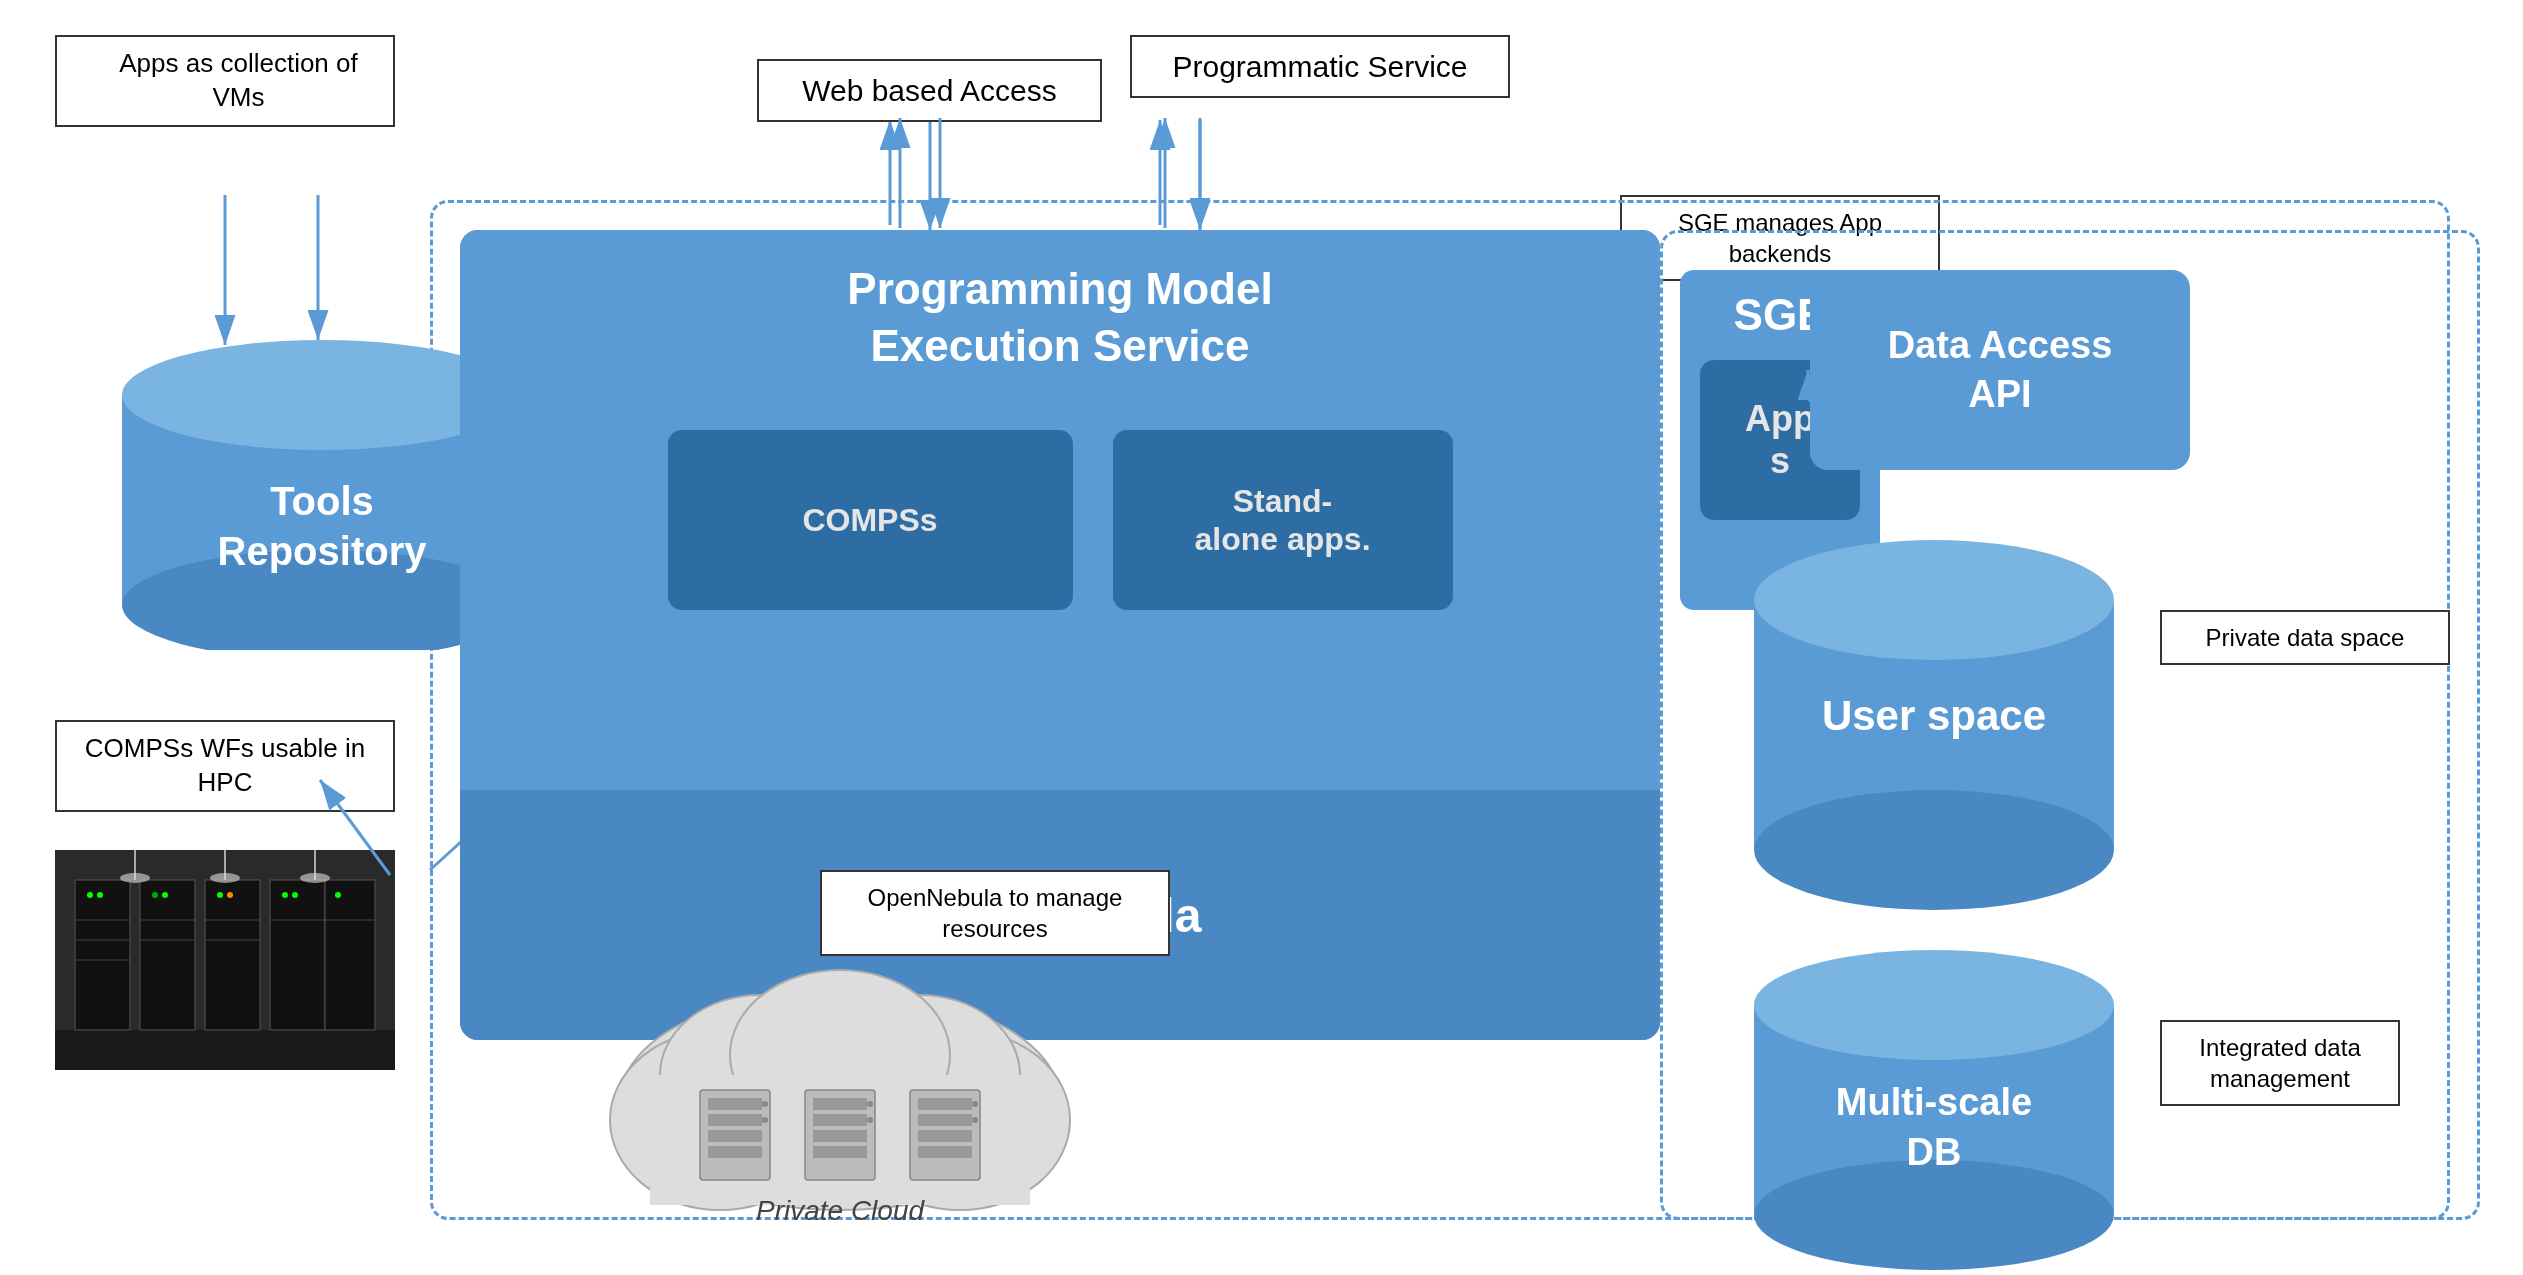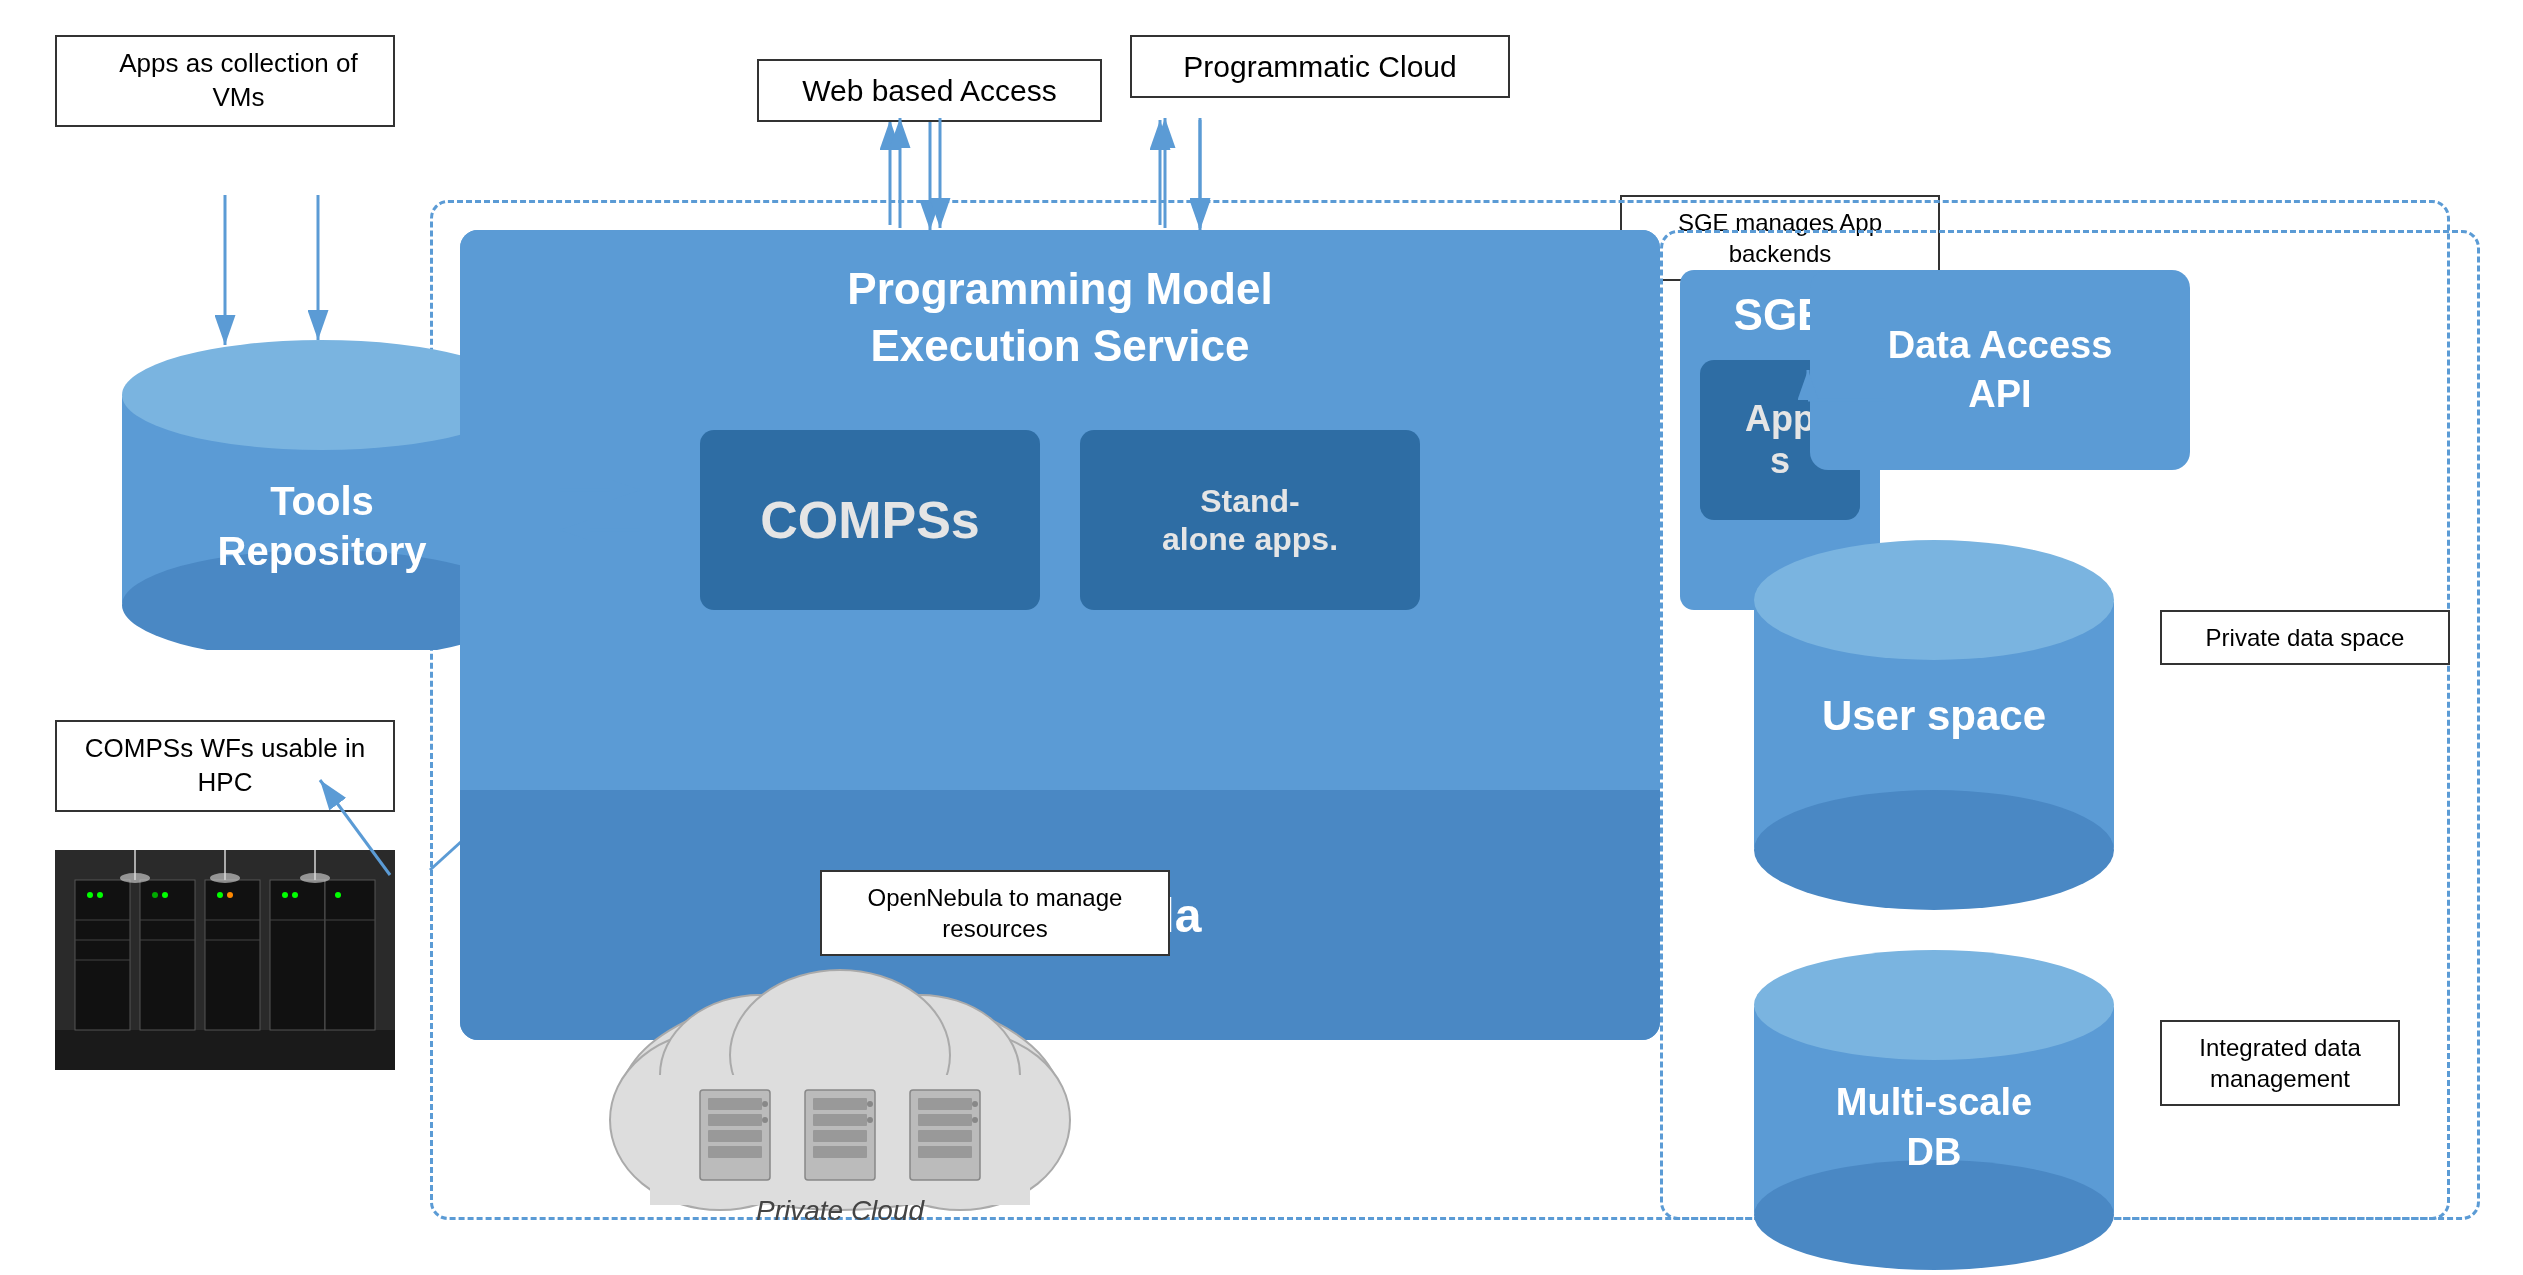--- a/index.html
+++ b/index.html
@@ -150,21 +150,21 @@
   </svg>
 
   <div class="label-box" style="top:35px; left:55px; width:340px;padding-left:41px;">Apps as collection
 of VMs</div>
 
   <div class="label-box" style="top:35px; left:757px; width:345px; font-size:30px;margin-top:24px;">
     <span>Web based Access</span>
   </div>
 
   <div class="label-box" style="top:35px; left:1130px; width:380px; font-size:30px;">
-    <span>Programmatic Cloud</span>
+    <span>Programmatic Service</span>
   </div>
 
   <div class="label-box" style="top:195px; left:1620px; width:320px; font-size:24px;">
     SGE manages App<br>backends
   </div>
 
   <div class="outer-dashed"></div>
 
   <div class="cylinder" style="left:92px; top:340px; width:460px; height:310px;">
 
@@ -230,21 +230,21 @@
   </div>
 
   <div class="blue-box" style="top:230px; left:460px; width:1200px; height:810px; background:#5b9bd5; border-radius:18px; flex-direction:column; align-items:flex-start; justify-content:flex-start; padding:0;">
 
     <div class="blue-box" style="position:relative; top:0; left:0; width:1200px; height:560px; background:#5b9bd5; border-radius:18px 18px 0 0; flex-direction:column; align-items:center; justify-content:flex-start; padding-top:30px;">
       <div style="font-size:44px; font-weight:700; color:#fff; text-align:center; margin-bottom:36px; line-height:1.3;">
         Programming Model<br>Execution Service
       </div>
 
       <div style="display:flex; gap:40px; position:relative; top:20px;">
-        <div class="blue-box-dark" style="position:relative; width:340px; height:180px; font-size:52px;">
+        <div class="blue-box-dark" style="position:relative; width:405px; height:180px; font-size:32px;">
           <span>COMPSs</span>
         </div>
         <div class="blue-box-dark" style="position:relative; width:340px; height:180px; font-size:32px; line-height:1.2;">
           <span>Stand-<br>alone apps.</span>
         </div>
       </div>
     </div>
 
     <div class="blue-box" style="position:relative; top:0; left:0; width:1200px; height:250px; background:#4a88c4; border-radius:0 0 18px 18px; align-items:center; justify-content:center;">
       <span style="font-size:48px; font-weight:700; color:#fff;">OpenNebula</span>

